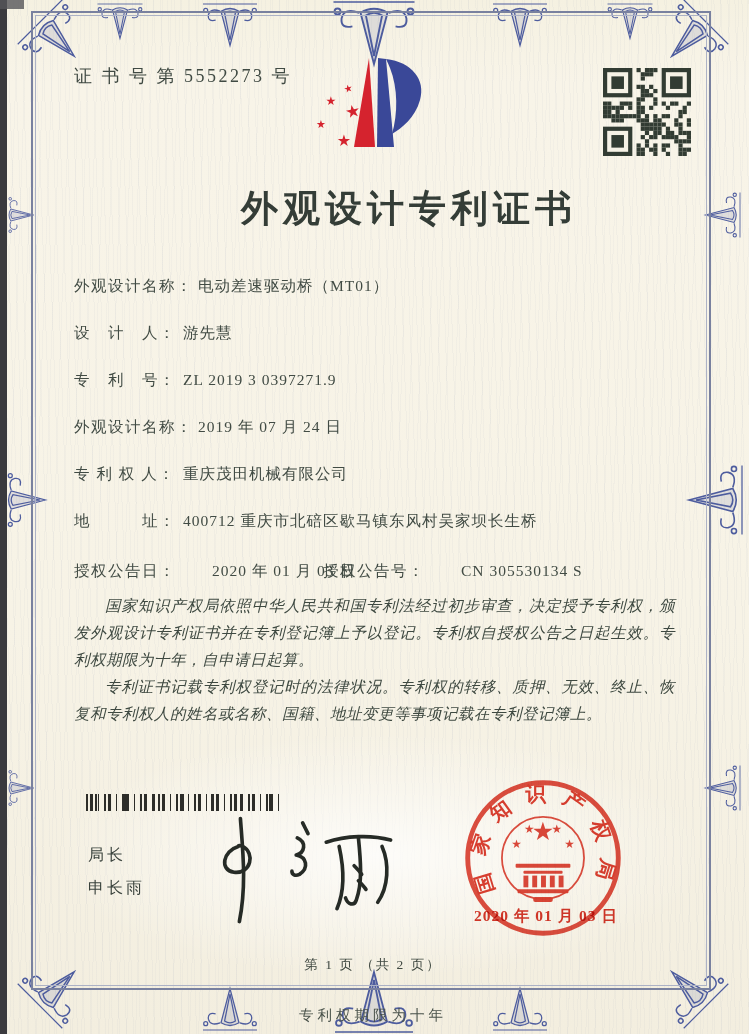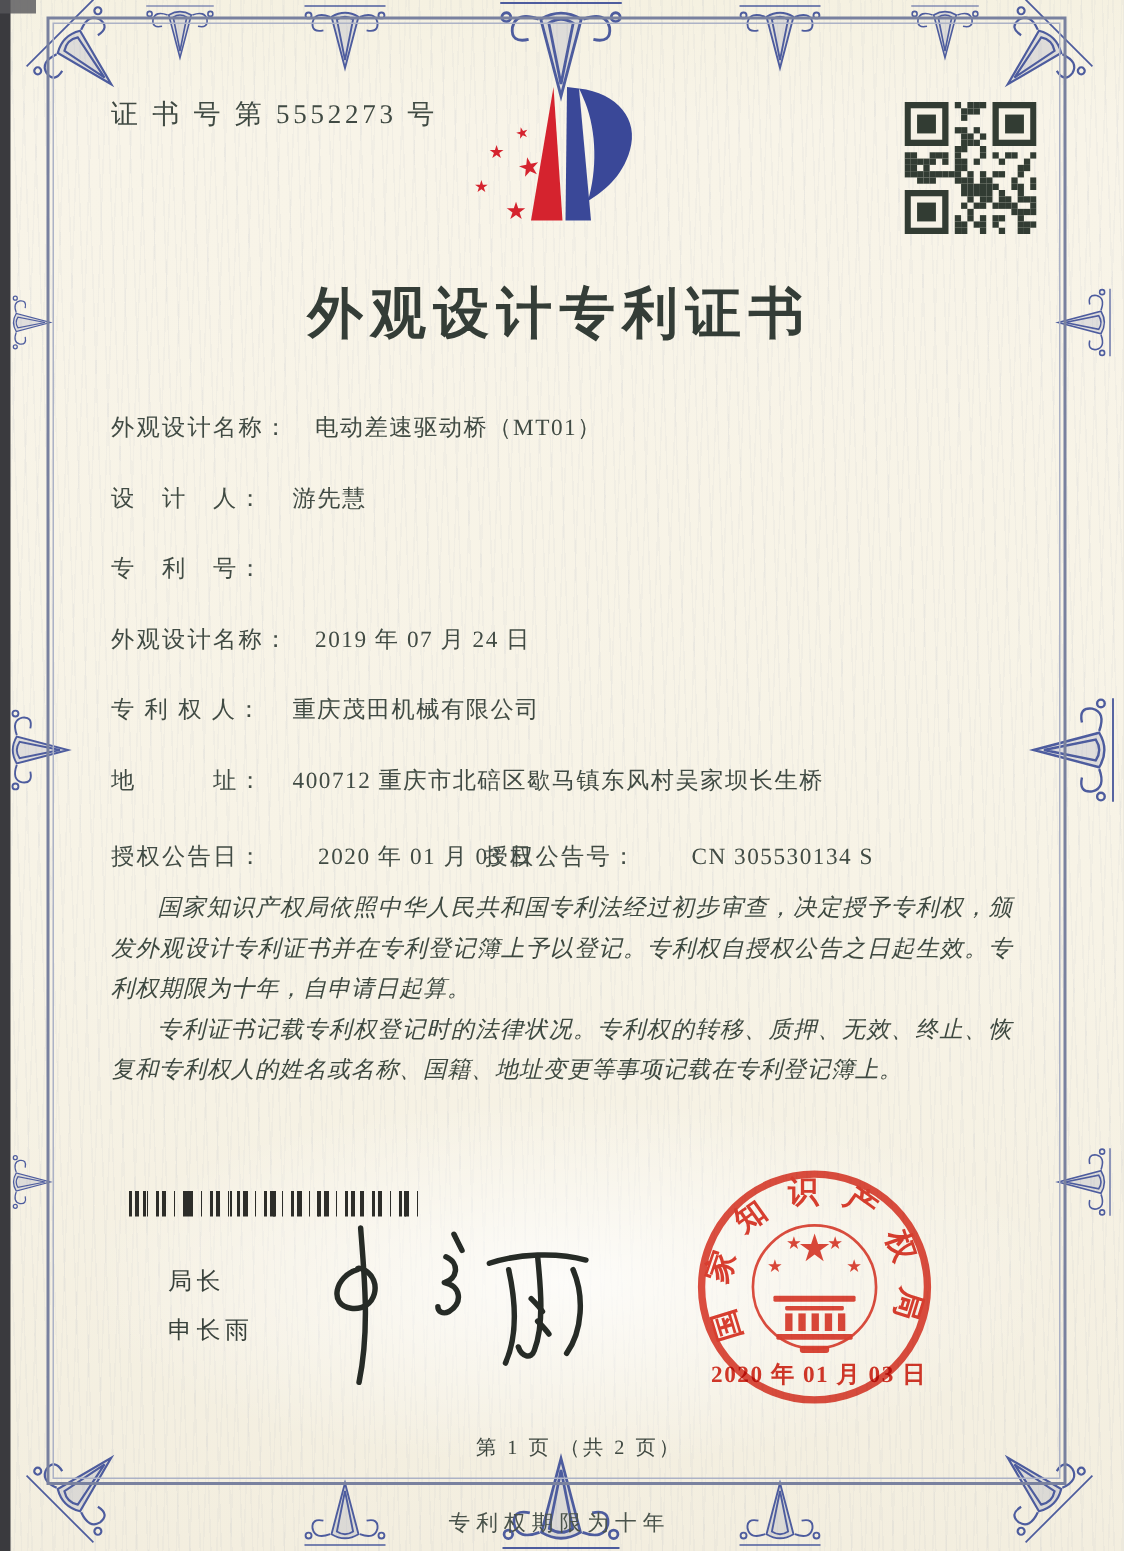--- a/index.html
+++ b/index.html
@@ -14,41 +14,41 @@
   .scan-edge-left{position:absolute;left:0;top:0;width:7px;height:1034px;background:#3a3a3e;}
   .scan-corner{position:absolute;left:0;top:0;width:24px;height:9px;background:#56565a;opacity:.8;}
   .lace{position:absolute;inset:0;pointer-events:none;}
   .frame{position:absolute;left:31px;top:11px;width:680px;height:979px;box-sizing:border-box;
         border:2.5px solid #79819f;}
   .frame-inner{position:absolute;inset:2px;border:1px solid #acb2c6;}
   .cert-no{position:absolute;left:74px;top:64px;font-size:18px;letter-spacing:2.5px;color:#404a43;}
   .logo{position:absolute;left:298px;top:46px;width:168px;height:128px;}
   .qr{position:absolute;left:603px;top:68px;width:88px;height:88px;}
   .title{position:absolute;left:33px;top:184px;width:680px;text-align:center;font-size:37px;
-        font-weight:700;letter-spacing:5px;color:#343d37;}
+        font-weight:700;letter-spacing:5px;color:#343d37;padding-left:36px;}
   .fields{position:absolute;left:74px;top:274px;width:610px;font-size:15.5px;color:#414b44;}
-  .frow{display:flex;align-items:center;line-height:24px;margin-bottom:23px;gap:12px;}
+  .frow{display:flex;align-items:center;line-height:24px;margin-bottom:23px;}
   .flabel{display:inline-block;min-width:104px;letter-spacing:1.5px;white-space:pre;}
   .fvalue{padding-left:5px;letter-spacing:1px;white-space:pre;}
   .grant-row{position:absolute;left:74px;top:561px;width:610px;font-size:15.5px;color:#414b44;display:flex;}
   .gpair{display:flex;align-items:baseline;gap:29px;}
   .gpair.first{width:249px;}
   .paras{position:absolute;left:74px;top:592px;width:601px;text-align:justify;font-size:15.5px;
         line-height:27px;color:#3e4941;letter-spacing:.5px;font-style:italic;}
   .paras p{margin:0;text-indent:2em;}
   .barcode{position:absolute;left:86px;top:794px;width:196px;height:17px;
         background:repeating-linear-gradient(90deg,#2d2d29 0 2px,transparent 2px 4px,#2d2d29 4px 7px,transparent 7px 12px,#2d2d29 12px 13px,transparent 13px 18px),
                    repeating-linear-gradient(90deg,transparent 0 9px,#2d2d29 9px 11px,transparent 11px 29px);}
-  .director{position:absolute;left:88px;top:838px;font-size:16px;letter-spacing:3px;color:#39423c;line-height:33px;margin-left:24px;}
+  .director{position:absolute;left:88px;top:838px;font-size:16px;letter-spacing:3px;color:#39423c;line-height:33px;}
   .signature{position:absolute;left:193px;top:810px;width:215px;height:118px;}
   .seal{position:absolute;left:455px;top:770px;width:176px;height:176px;mix-blend-mode:multiply;}
   .seal-date{position:absolute;left:462px;top:906px;width:168px;text-align:center;font-size:15.5px;
         font-weight:600;letter-spacing:1px;color:#d6382b;mix-blend-mode:multiply;}
   .page-info{position:absolute;left:33px;top:956px;width:680px;text-align:center;font-size:13.5px;
-        letter-spacing:2px;color:#3f4841;margin-left:13px;}
+        letter-spacing:2px;color:#3f4841;}
   .back-note{position:absolute;left:33px;top:1006px;width:680px;text-align:center;font-size:14.5px;
         letter-spacing:4px;color:#49524a;}
 </style>
 </head>
 <body>
 
 <div class="page">
 
   <div class="waves"></div>
   <div class="sheen"></div>
@@ -257,20 +257,21 @@
     <div class="frow">
       <span class="flabel">外观设计名称：</span>
       <span class="fvalue">电动差速驱动桥（MT01）</span>
     </div>
     <div class="frow">
       <span class="flabel">设　计　人：</span>
       <span class="fvalue">游先慧</span>
     </div>
     <div class="frow">
       <span class="flabel">专　利　号：</span>
+      <span class="fvalue">ZL 2019 3 0397271.9</span>
     </div>
     <div class="frow">
       <span class="flabel">外观设计名称：</span>
       <span class="fvalue">2019 年 07 月 24 日</span>
     </div>
     <div class="frow">
       <span class="flabel">专 利 权 人：</span>
       <span class="fvalue">重庆茂田机械有限公司</span>
     </div>
     <div class="frow">

